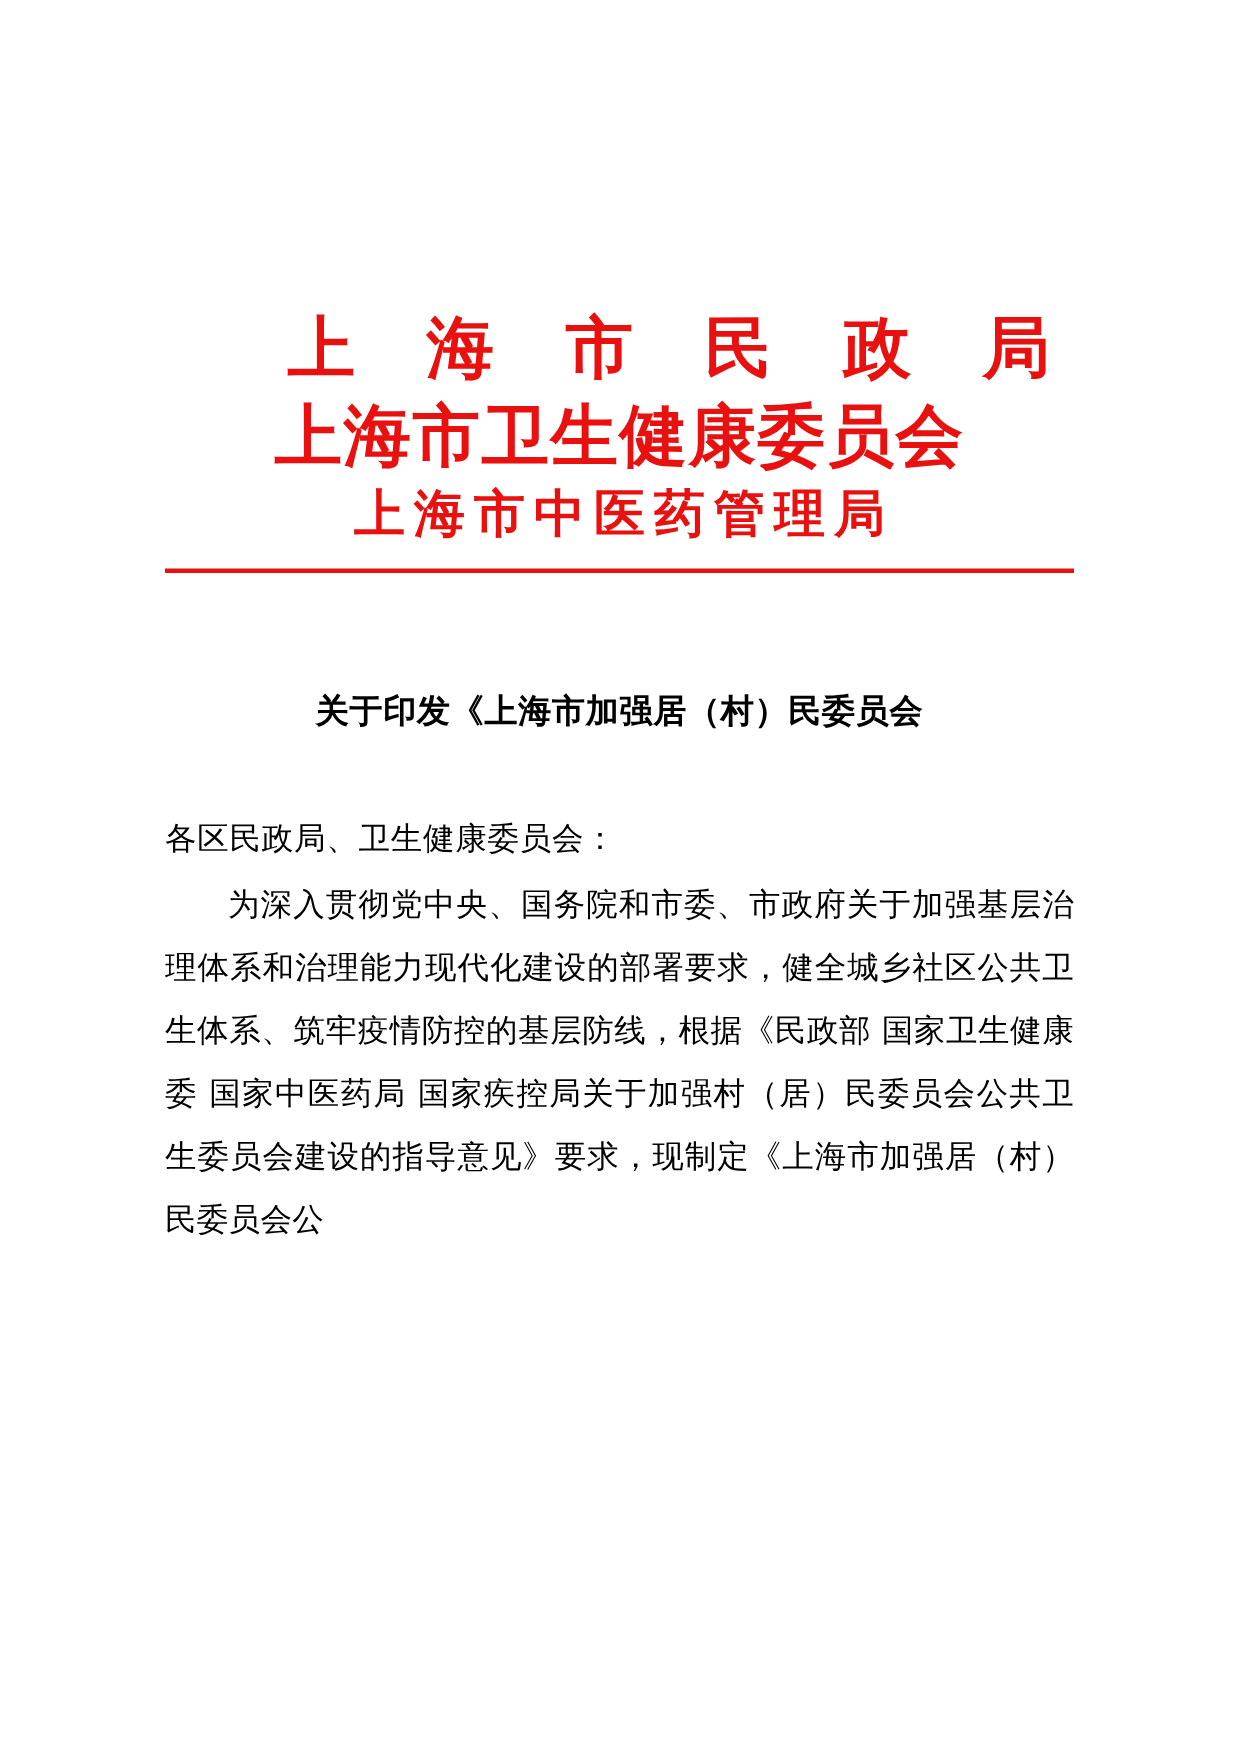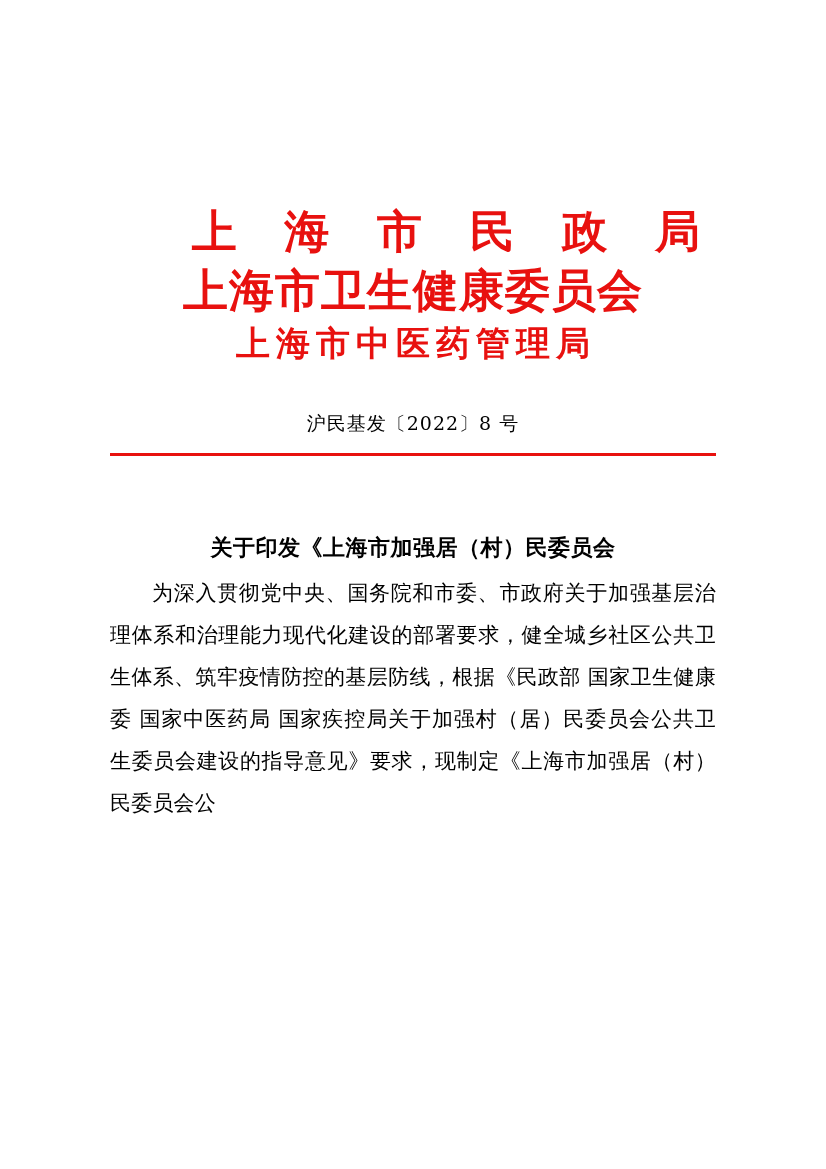--- a/index.html
+++ b/index.html
@@ -105,24 +105,24 @@
 <body>
 
 <div class="page">
 
   <div class="letterhead">
     <div class="lh-line lh-line-1">上 海 市 民 政 局</div>
     <div class="lh-line lh-line-2">上海市卫生健康委员会</div>
     <div class="lh-line lh-line-3">上海市中医药管理局</div>
   </div>
 
-  <div class="doc-number">沪民基发〔2022〕8 号</div>
 
   <div class="red-rule"></div>
 
   <div class="doc-title">
     <div>关于印发《上海市加强居（村）民委员会</div>
   </div>
 
+  <div class="salutation">各区民政局、卫生健康委员会：</div>
 
   <div class="body-para">为深入贯彻党中央、国务院和市委、市政府关于加强基层治理体系和治理能力现代化建设的部署要求，健全城乡社区公共卫生体系、筑牢疫情防控的基层防线，根据《民政部 国家卫生健康委 国家中医药局 国家疾控局关于加强村（居）民委员会公共卫生委员会建设的指导意见》要求，现制定《上海市加强居（村）民委员会公</div>
 
 </div>
 
 </body></html>

